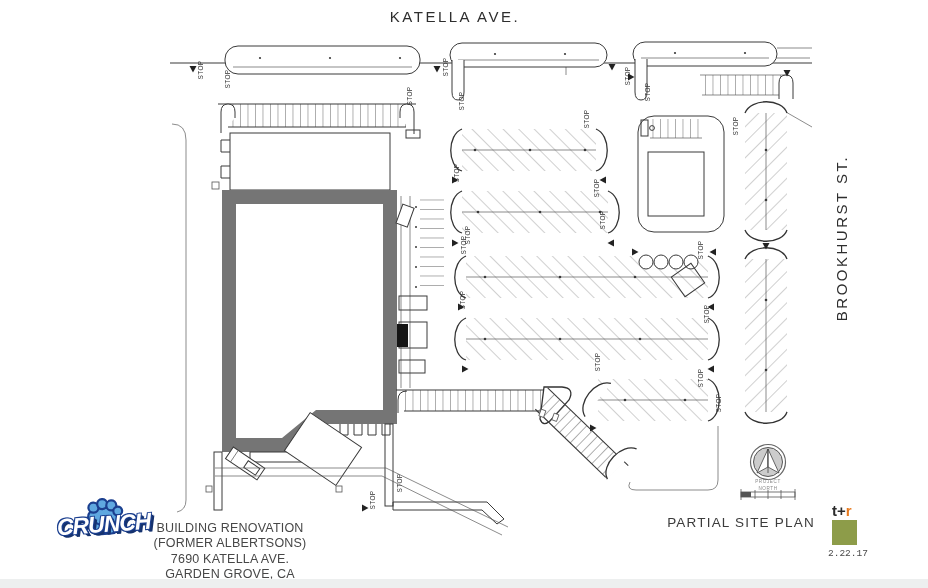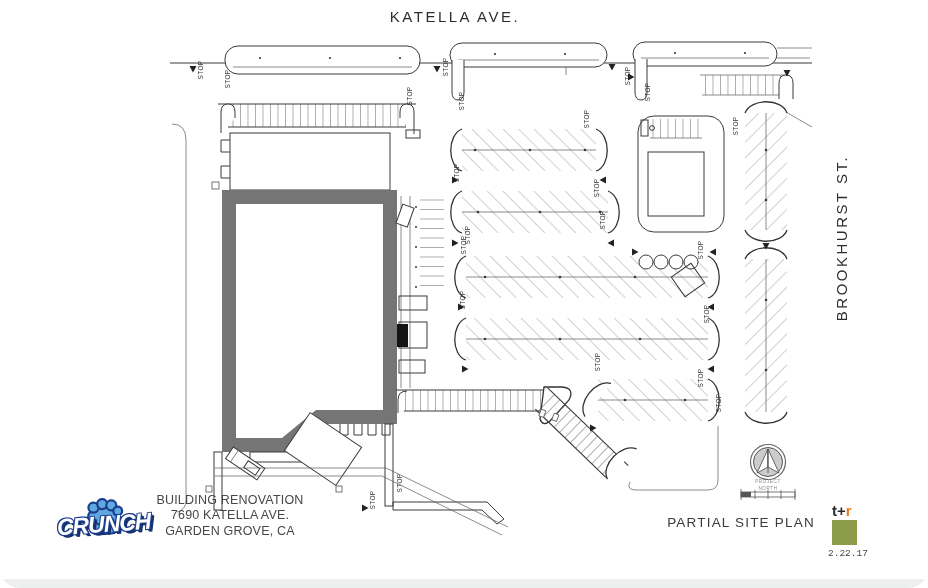--- a/index.html
+++ b/index.html
@@ -1,33 +1,33 @@
 <!DOCTYPE html>
 <html><head>
 <meta charset="utf-8">
 <style>
   html,body{margin:0;padding:0;background:#fff;}
   .canvas{position:relative;width:928px;height:588px;background:#ffffff;overflow:hidden;
-          font-family:"Liberation Sans",sans-serif;border-radius:20px;}
+          font-family:"Liberation Sans",sans-serif;}
   .bottom-bar{position:absolute;left:0;top:579px;width:928px;height:9px;background:#edefef;}
   svg text{font-family:"Liberation Sans",sans-serif;}
   .ln{stroke:#3a3a3a;stroke-width:1.1;fill:none;}
   .thin{stroke:#5a5a5a;stroke-width:0.7;fill:none;}
   .out{stroke:#3a3a3a;stroke-width:1;fill:#fff;}
   .outNF{stroke:#3a3a3a;stroke-width:1;fill:none;}
   .island{fill:#fff;stroke:#333;stroke-width:1.3;}
   .noStroke{stroke:none;}
   .arrow{fill:#222;stroke:none;}
   .dot{fill:#3a3a3a;stroke:none;}
   .sq{fill:#fff;stroke:#555;stroke-width:0.8;}
   text.street{font-size:15px;letter-spacing:2.5px;fill:#2e2e2e;}
   text.stop{font-size:6.5px;letter-spacing:.4px;fill:#333;text-anchor:middle;}
   text.plan-title{font-size:13.5px;letter-spacing:1.2px;fill:#3c3c3c;text-anchor:middle;}
   text.tiny{font-size:4.6px;letter-spacing:.6px;fill:#8a8a8a;text-anchor:middle;}
-  .addr{position:absolute;left:150px;top:493px;width:160px;text-align:center;
+  .addr{position:absolute;left:150px;top:521px;width:160px;text-align:center;
         font-size:12.5px;line-height:15.4px;color:#474747;letter-spacing:.2px;}
   .crunch{position:absolute;left:56px;top:495px;width:96px;height:70px;transform:rotate(-4deg);}
   .crunch .fist{position:absolute;left:26px;top:0px;}
   .crunch .word{position:absolute;left:0;top:16px;width:96px;text-align:center;
         font-style:italic;font-weight:bold;font-size:23px;letter-spacing:-1px;color:#fff;
         text-shadow:-1px -1px 0 #1b3f8f,1px -1px 0 #1b3f8f,-1px 1px 0 #1b3f8f,1px 1px 0 #1b3f8f,
                     2px 2px 0 #16336f,3px 3px 0 #16336f;}
   .stamp{position:absolute;left:820px;top:503px;width:60px;}
   .stamp-mark{font-weight:bold;font-size:15px;color:#2b2b2b;margin-left:12px;line-height:16px;}
   .stamp-mark .accent{color:#e87a1e;}
@@ -338,20 +338,21 @@
             <circle cx="37" cy="17" r="4.4"></circle>
       </g>
       <path d="M14,27 q8,6 16,0" stroke="#1b3f8f" stroke-width="2" fill="none"></path>
     </svg>
   </span>
   <span class="word">CRUNCH</span>
 </div>
 
 <div class="addr">
   <div>BUILDING RENOVATION</div>
+  <div>(FORMER ALBERTSONS)</div>
   <div>7690 KATELLA AVE.</div>
   <div>GARDEN GROVE, CA</div>
 </div>
 
 
 <div class="stamp">
   <div class="stamp-mark"><span>t+</span><span class="accent">r</span></div>
   <div class="stamp-square"></div>
   <div class="stamp-date">2.22.17</div>
 </div>

